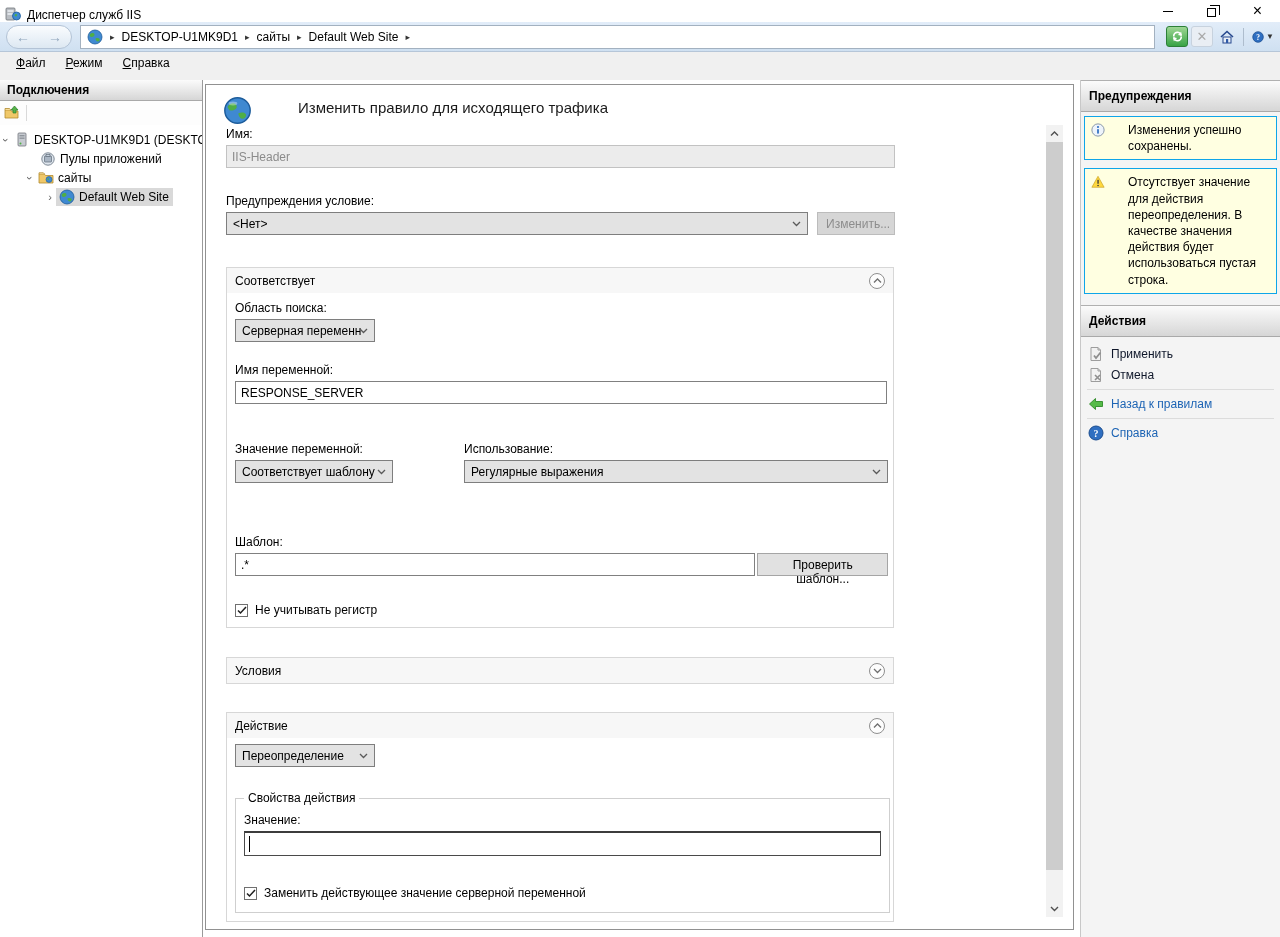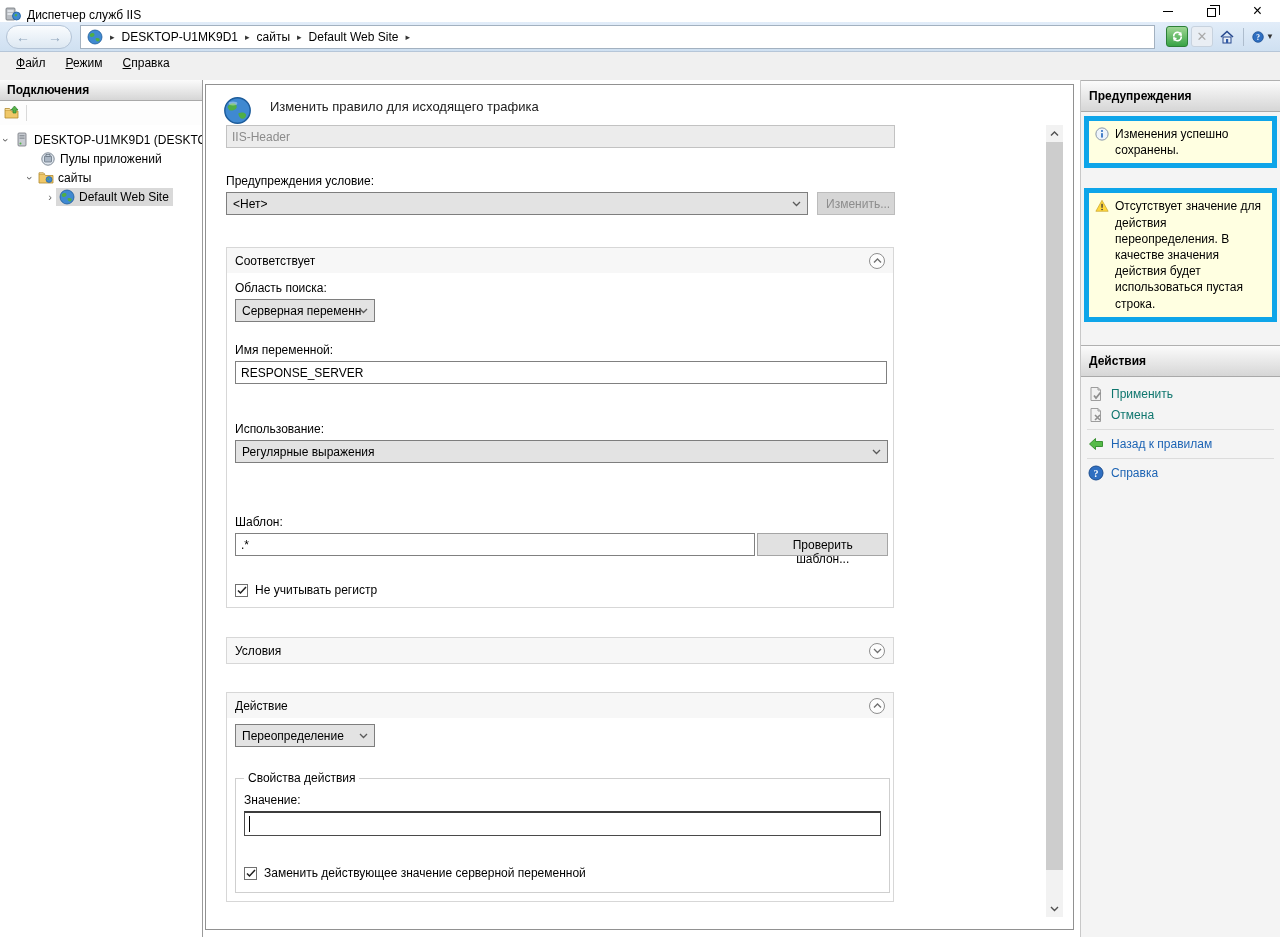--- a/index.html
+++ b/index.html
@@ -51,21 +51,21 @@
   .twisty.open { transform:rotate(90deg); }
   .tree-icon { width:16px; height:16px; margin:0 4px 0 2px; flex:0 0 auto; }
   .tree-label { color:#000; }
   .sel-wrap { display:flex; align-items:center; background:#d9d9d9; padding:1px 4px 1px 1px; }
 
   
   .main-wrap { flex:1 1 auto; padding:4px 6px 6px 2px; background:#fff; min-width:0; }
   .main-panel { width:100%; height:846px; border:1px solid #919191; background:#fff; position:relative; overflow:hidden; }
   .page-header { display:flex; align-items:flex-start; padding:11px 0 0 17px; }
   .page-header .hdr-icon { width:29px; height:29px; margin-right:18px; flex:0 0 auto; }
-  .page-title { font-size:13px; color:#1a1a1a; margin-top:3px; font-weight:normal; }
+  .page-title { font-size:15px; color:#1a1a1a; margin-top:3px; font-weight:normal;margin-left:28px; }
   .form { width:669px; margin-left:20px; }
 
   label.fld { display:block; font-size:12px; color:#000; margin-bottom:4px; }
   .txt { height:23px; width:100%; border:1px solid #808080; background:#fff; font-size:12px; font-family:"Liberation Sans",sans-serif; padding:0 5px; color:#000; }
   .txt:disabled,.txt.disabled { background:#ececec; border-color:#c2c2c2; color:#8b8b8b; }
 
   .combo { height:23px; background:#e3e3e3; border:1px solid #7e7e7e; display:flex; align-items:center; padding:0 22px 0 6px; position:relative; font-size:12px; white-space:nowrap; overflow:hidden; }
   .combo .chev { position:absolute; right:6px; top:8px; }
 
   .btn { height:23px; background:#e1e1e1; border:1px solid #a5a5a5; font-size:12px; font-family:"Liberation Sans",sans-serif; color:#000; padding:4px 8px; }
@@ -88,29 +88,29 @@
 
   
   .scrollbar { position:absolute; top:40px; bottom:12px; right:10px; width:17px; display:flex; flex-direction:column; background:#f2f2f2; }
   .sb-btn { height:17px; background:#f2f2f2; display:flex; align-items:center; justify-content:center; flex:0 0 auto; }
   .sb-track { flex:1 1 auto; position:relative; }
   .sb-thumb { position:absolute; top:0; left:0; width:17px; height:calc(100% - 30px); background:#cdcdcd; }
 
   
   .right-panel { width:200px; flex:0 0 auto; background:#f4f4f4; border-left:1px solid #c8c8c8; display:flex; flex-direction:column; font-size:12px; }
   .rp-header { height:32px; background:linear-gradient(#fbfbfb,#d6d6d6); border-top:1px solid #b0b0b0; border-bottom:1px solid #a9a9a9; font-weight:bold; display:flex; align-items:center; padding-left:8px; flex:0 0 auto; }
-  .alert { background:#ffffe1; border:5px solid #0ea5e9; margin:4px 3px 16px 3px; padding:5px 4px 5px 5px; display:flex; align-items:flex-start; line-height:1.35; }
+  .alert { background:#ffffe1; border:1px solid #0ea5e9; margin:4px 3px 4px 3px; padding:5px 4px 5px 5px; display:flex; align-items:flex-start; line-height:1.35;gap:17px; }
   .alert .a-icon { flex:0 0 auto; margin:1px 6px 0 1px; width:14px; height:14px; }
   .alert .a-text { color:#000; font-size:12px; }
   .rp-gap { height:7px; flex:0 0 auto; }
   .action-list { padding-top:7px; }
   .action-item { height:20px; display:flex; align-items:center; padding-left:7px; margin-bottom:1px; }
   .action-item .ai-icon { width:16px; height:16px; margin-right:7px; flex:0 0 auto; }
   .action-item .ai-label { font-size:12px; }
-  .action-item.disabled .ai-label { color:#0f766e; }
+  .action-item.disabled .ai-label { color:#0f172a; }
   .action-item.link .ai-label { color:#1d64b4; }
   .rp-sep { height:1px; background:#dcdcdc; margin:4px 6px 4px 6px; }
 </style>
 </head>
 <body>
 
 <div class="window">
 
   <div class="titlebar">
     <span class="app-icon">
@@ -266,20 +266,21 @@
                 <path d="M2.5 6 C4 3.5 7 3.5 7.5 5.5 C8 7.5 5 8.5 3.5 7.8 Z" fill="#4fae46"></path>
                 <path d="M8.5 9.5 C11 8.5 13.5 9.5 12.5 11.5 C11.5 13.5 8.5 12.5 8.5 9.5 Z" fill="#4fae46"></path>
                 <ellipse cx="5.5" cy="4.2" rx="2.4" ry="1.1" fill="#ffffff" opacity="0.35"></ellipse>
               </svg>
           </span>
           <h1 class="page-title">Изменить правило для исходящего трафика</h1>
         </div>
 
         <div class="form">
           
+          <label class="fld" style="margin-top:2px;">Имя:</label>
           <input class="txt" disabled="" value="IIS-Header" style="">
 
           
           <label class="fld" style="margin-top:26px;">Предупреждения условие:</label>
           <div class="row">
             <div class="combo" style="width:582px;">
               <span>&lt;Нет&gt;</span>
               <svg class="chev" width="9" height="6" viewBox="0 0 9 6">
                   <polyline points="1,1 4.5,4.5 8,1" fill="none" stroke="#5a5a5a" stroke-width="1.3"></polyline>
                 </svg>
@@ -303,20 +304,29 @@
                 <span>Серверная переменн</span>
                 <svg class="chev" width="9" height="6" viewBox="0 0 9 6">
                     <polyline points="1,1 4.5,4.5 8,1" fill="none" stroke="#5a5a5a" stroke-width="1.3"></polyline>
                   </svg>
               </div>
 
               <label class="fld" style="margin-top:21px;">Имя переменной:</label>
               <input class="txt" style="width: 652px;" value="RESPONSE_SERVER">
 
               <div class="row" style="margin-top:38px; align-items:flex-start;">
+                <div style="width:229px;">
+                  <label class="fld">Значение переменной:</label>
+                  <div class="combo" style="width:158px;">
+                    <span>Соответствует шаблону</span>
+                    <svg class="chev" width="9" height="6" viewBox="0 0 9 6">
+                        <polyline points="1,1 4.5,4.5 8,1" fill="none" stroke="#5a5a5a" stroke-width="1.3"></polyline>
+                      </svg>
+                  </div>
+                </div>
                 <div style="flex:1;">
                   <label class="fld">Использование:</label>
                   <div class="combo">
                     <span>Регулярные выражения</span>
                     <svg class="chev" width="9" height="6" viewBox="0 0 9 6">
                         <polyline points="1,1 4.5,4.5 8,1" fill="none" stroke="#5a5a5a" stroke-width="1.3"></polyline>
                       </svg>
                   </div>
                 </div>
               </div>

